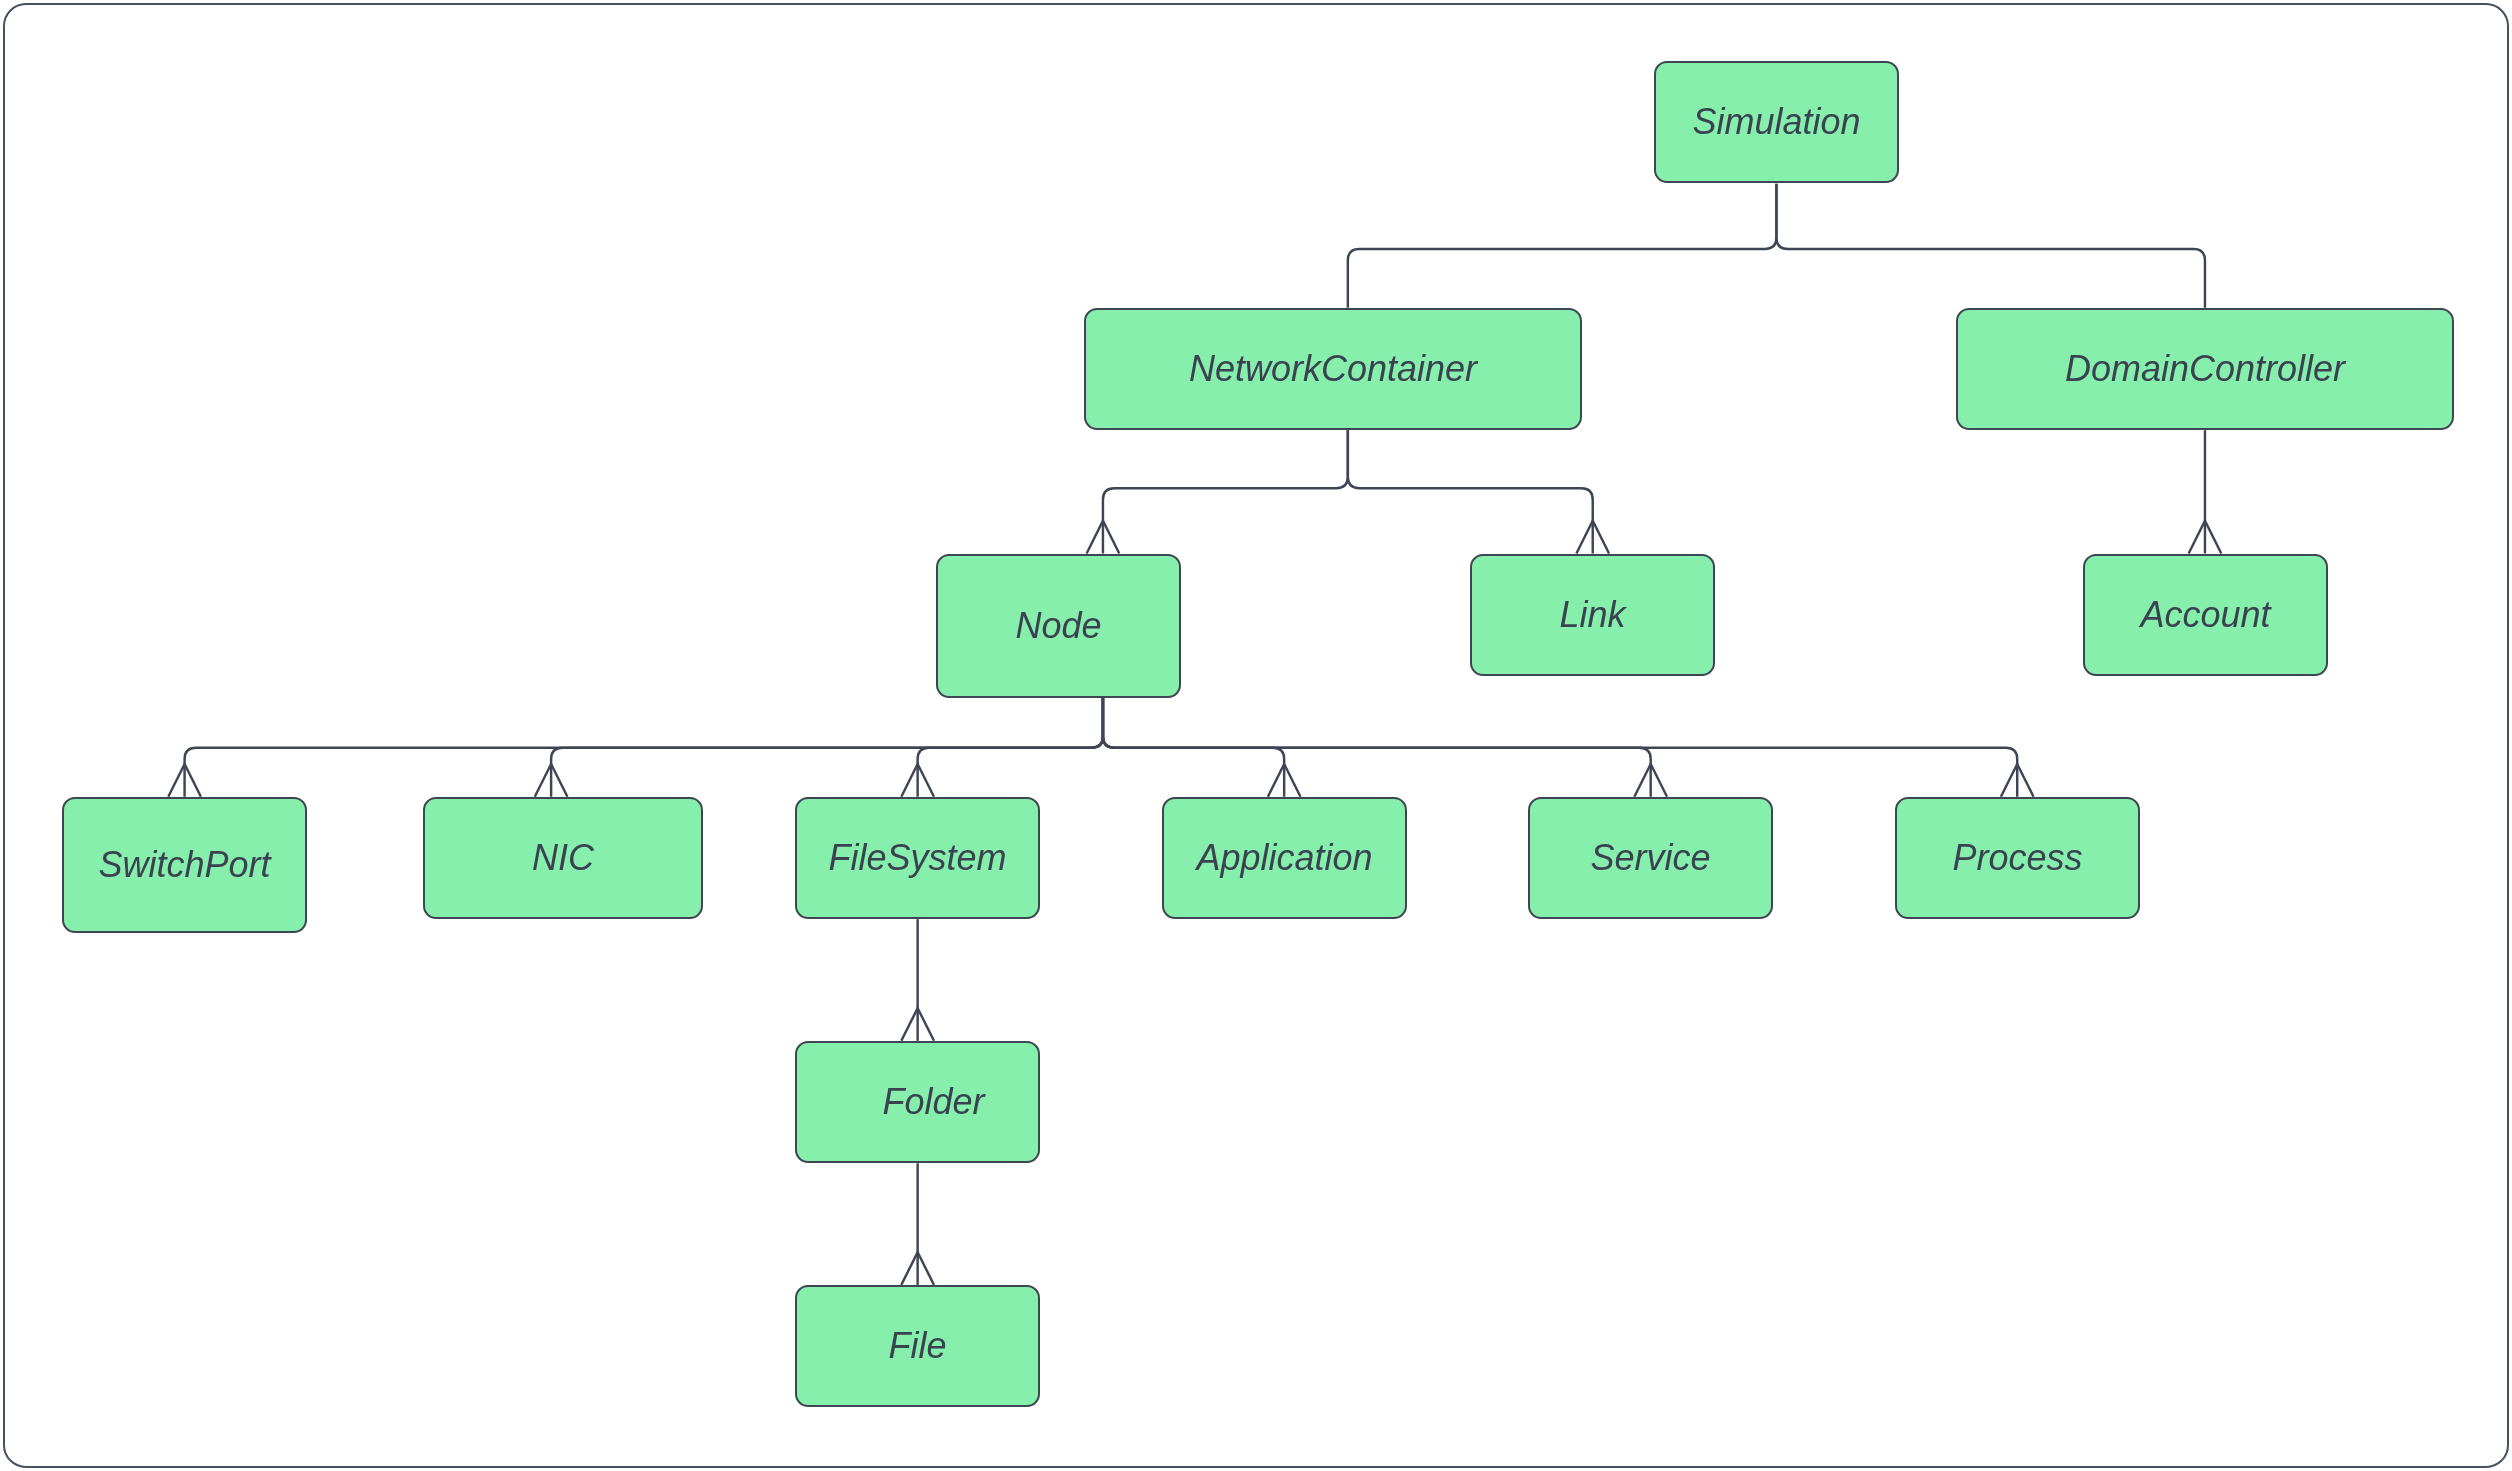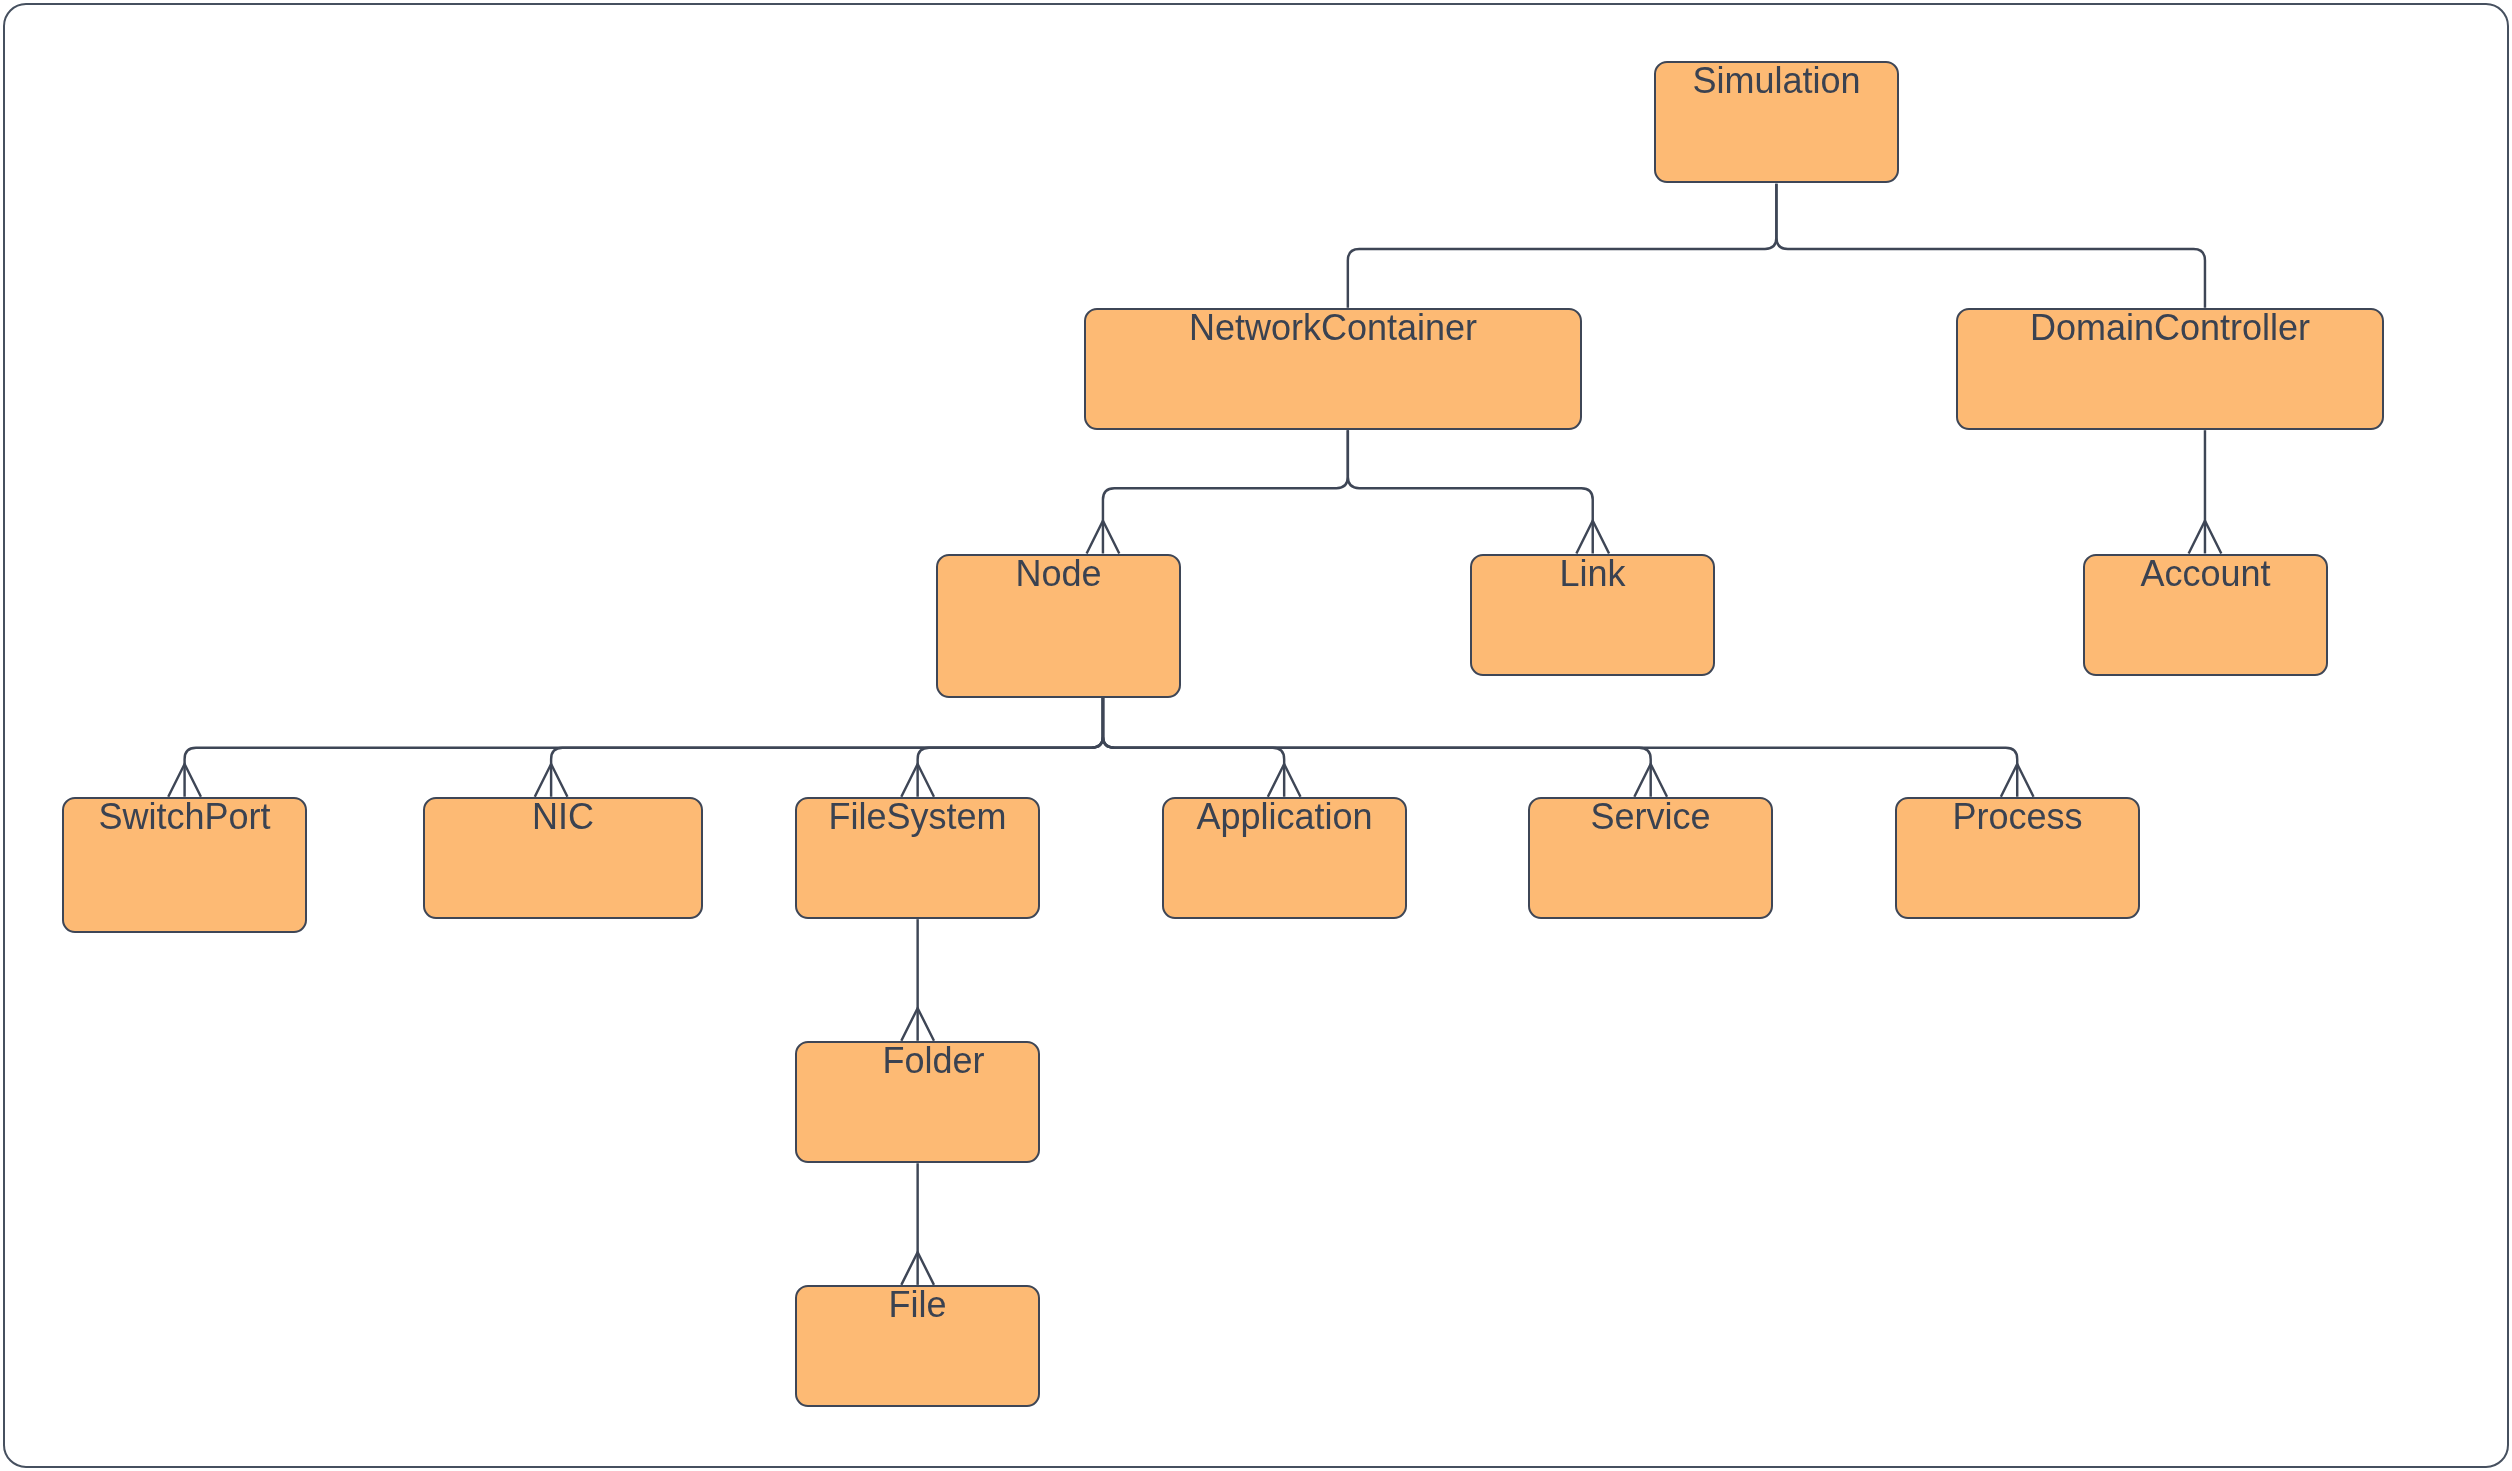--- a/index.html
+++ b/index.html
@@ -25,25 +25,27 @@
   #connector-layer {
     position: absolute;
     left: 0;
     top: 0;
     width: 2512px;
     height: 1471px;
   }
   .node-box {
     position: absolute;
     box-sizing: border-box;
-    background: #fdba74;
+    background: #86efac;
     border: 2.4px solid #3e4656;
     border-radius: 13px;
     display: flex;
+    align-items: center;
     justify-content: center;
+    font-style: italic;
   }
   .node-label {
     font-size: 36px;
     line-height: 1;
     color: #3a4251;
     white-space: nowrap;
   }
 </style>
 </head>
 <body>
@@ -75,21 +77,21 @@
       <path d="M 1124 1425 L 1124 1574" fill="none" stroke="#3e4656" stroke-width="3"></path>
       <polyline points="1104,1574 1124,1534 1144,1574" fill="none" stroke="#3e4656" stroke-width="3"></polyline>
     </svg>
   <div id="node-layer">
       <div class="node-box" style="left: 1654px; top: 61px; width: 245px; height: 122px;">
         <span class="node-label">Simulation</span>
       </div>
       <div class="node-box" style="left: 1084px; top: 308px; width: 498px; height: 122px;">
         <span class="node-label">NetworkContainer</span>
       </div>
-      <div class="node-box" style="left: 1956px; top: 308px; width: 428px; height: 122px;">
+      <div class="node-box" style="left: 1956px; top: 308px; width: 498px; height: 122px;">
         <span class="node-label">DomainController</span>
       </div>
       <div class="node-box" style="left: 936px; top: 554px; width: 245px; height: 144px;">
         <span class="node-label">Node</span>
       </div>
       <div class="node-box" style="left: 1470px; top: 554px; width: 245px; height: 122px;">
         <span class="node-label">Link</span>
       </div>
       <div class="node-box" style="left: 2083px; top: 554px; width: 245px; height: 122px;">
         <span class="node-label">Account</span>

